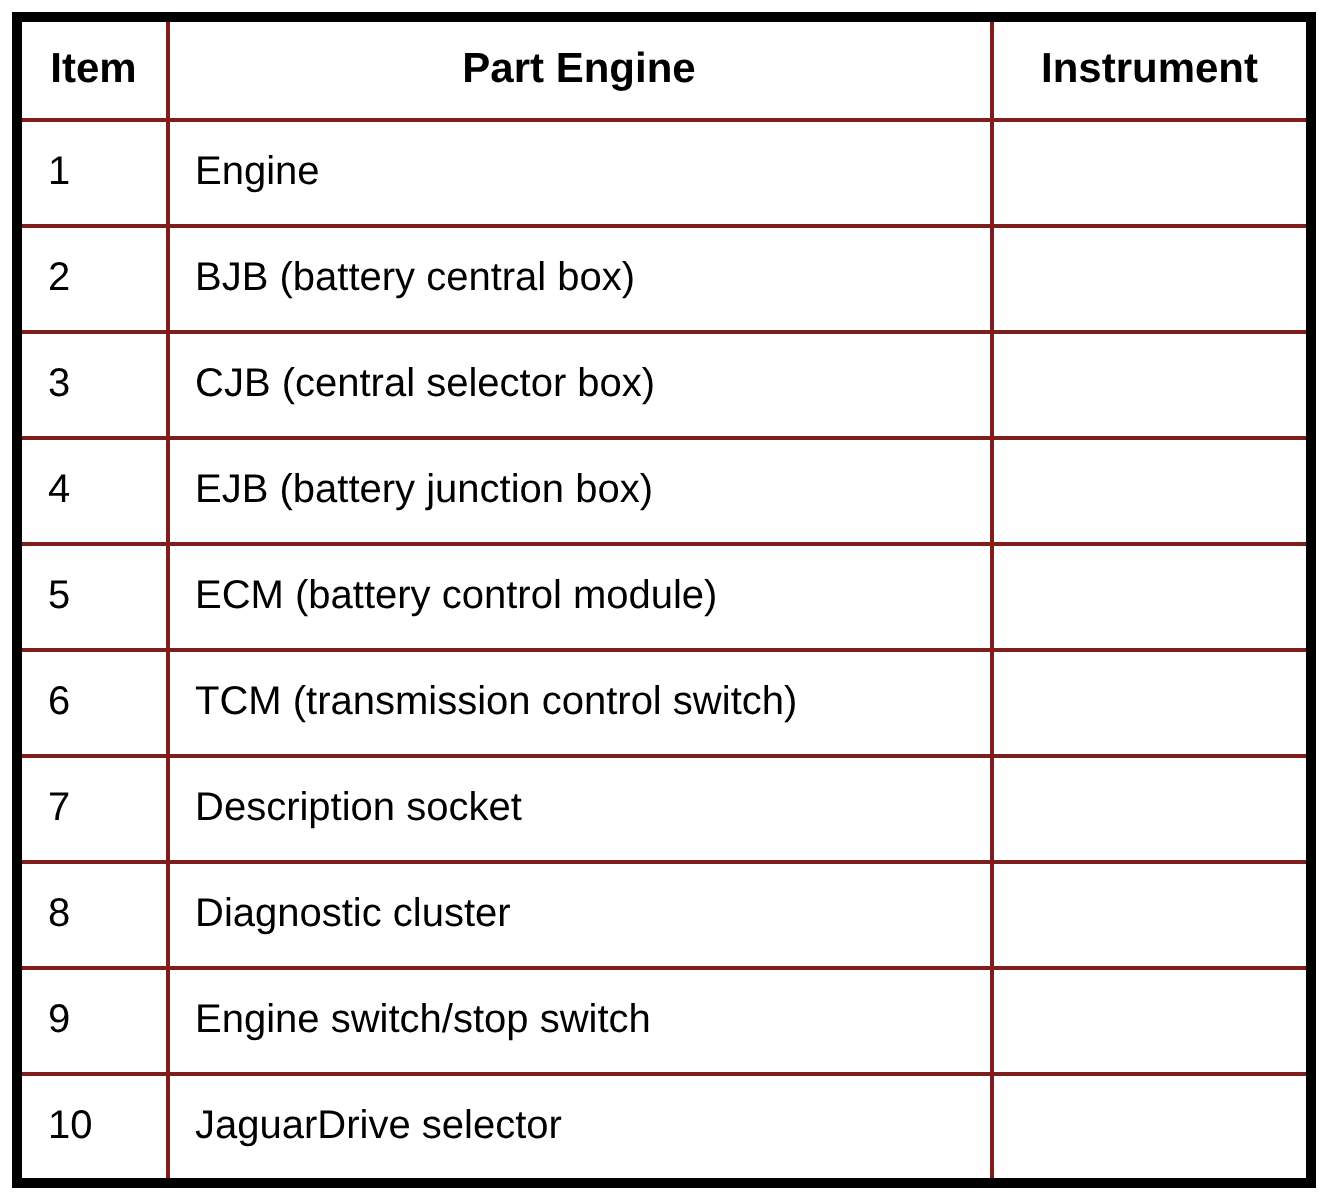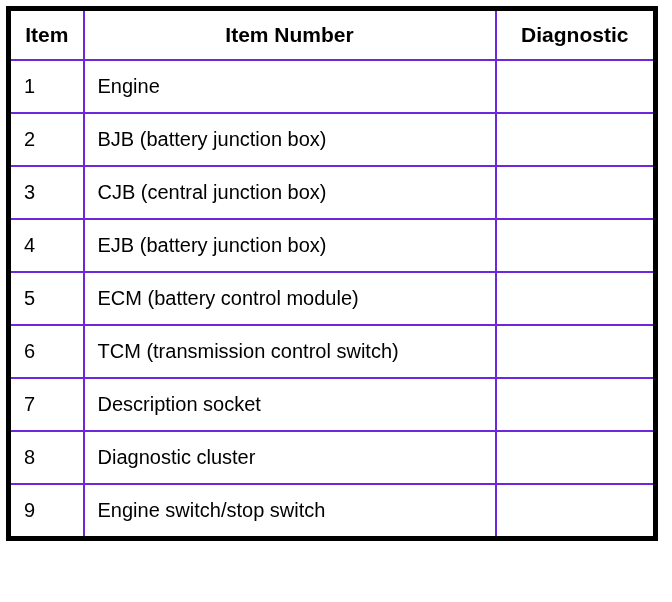--- a/index.html
+++ b/index.html
@@ -18,21 +18,21 @@
     padding: 6px 0 0 6px;
   }
   table.parts-table {
     border-collapse: collapse;
     table-layout: fixed;
     border: 5px solid #000000;
     background: #ffffff;
   }
   table.parts-table th,
   table.parts-table td {
-    border: 2px solid #6d28d9;
+    border: 2px solid #7f1d1d;
     overflow: hidden;
     white-space: nowrap;
     background: #ffffff;
   }
   col.col-item { width: 75px; }
   col.col-part { width: 412px; }
   col.col-desc { width: 160px; }
   th {
     height: 48px;
     font-size: 21px;
@@ -56,40 +56,40 @@
 <div class="table-wrap">
   <table class="parts-table">
     <colgroup>
       <col class="col-item">
       <col class="col-part">
       <col class="col-desc">
     </colgroup>
     <thead>
       <tr>
         <th>Item</th>
-        <th>Item Number</th>
-        <th>Diagnostic</th>
+        <th>Part Engine</th>
+        <th>Instrument</th>
       </tr>
     </thead>
     <tbody>
   <tr>
     <td>1</td>
     <td>Engine</td>
     <td></td>
   </tr>
 
   <tr>
     <td>2</td>
-    <td>BJB (battery junction box)</td>
+    <td>BJB (battery central box)</td>
     <td></td>
   </tr>
 
   <tr>
     <td>3</td>
-    <td>CJB (central junction box)</td>
+    <td>CJB (central selector box)</td>
     <td></td>
   </tr>
 
   <tr>
     <td>4</td>
     <td>EJB (battery junction box)</td>
     <td></td>
   </tr>
 
   <tr>
@@ -115,15 +115,20 @@
     <td>Diagnostic cluster</td>
     <td></td>
   </tr>
 
   <tr>
     <td>9</td>
     <td>Engine switch/stop switch</td>
     <td></td>
   </tr>
 
+  <tr>
+    <td>10</td>
+    <td>JaguarDrive selector</td>
+    <td></td>
+  </tr>
 </tbody>
   </table>
 </div>
 
 </body></html>

